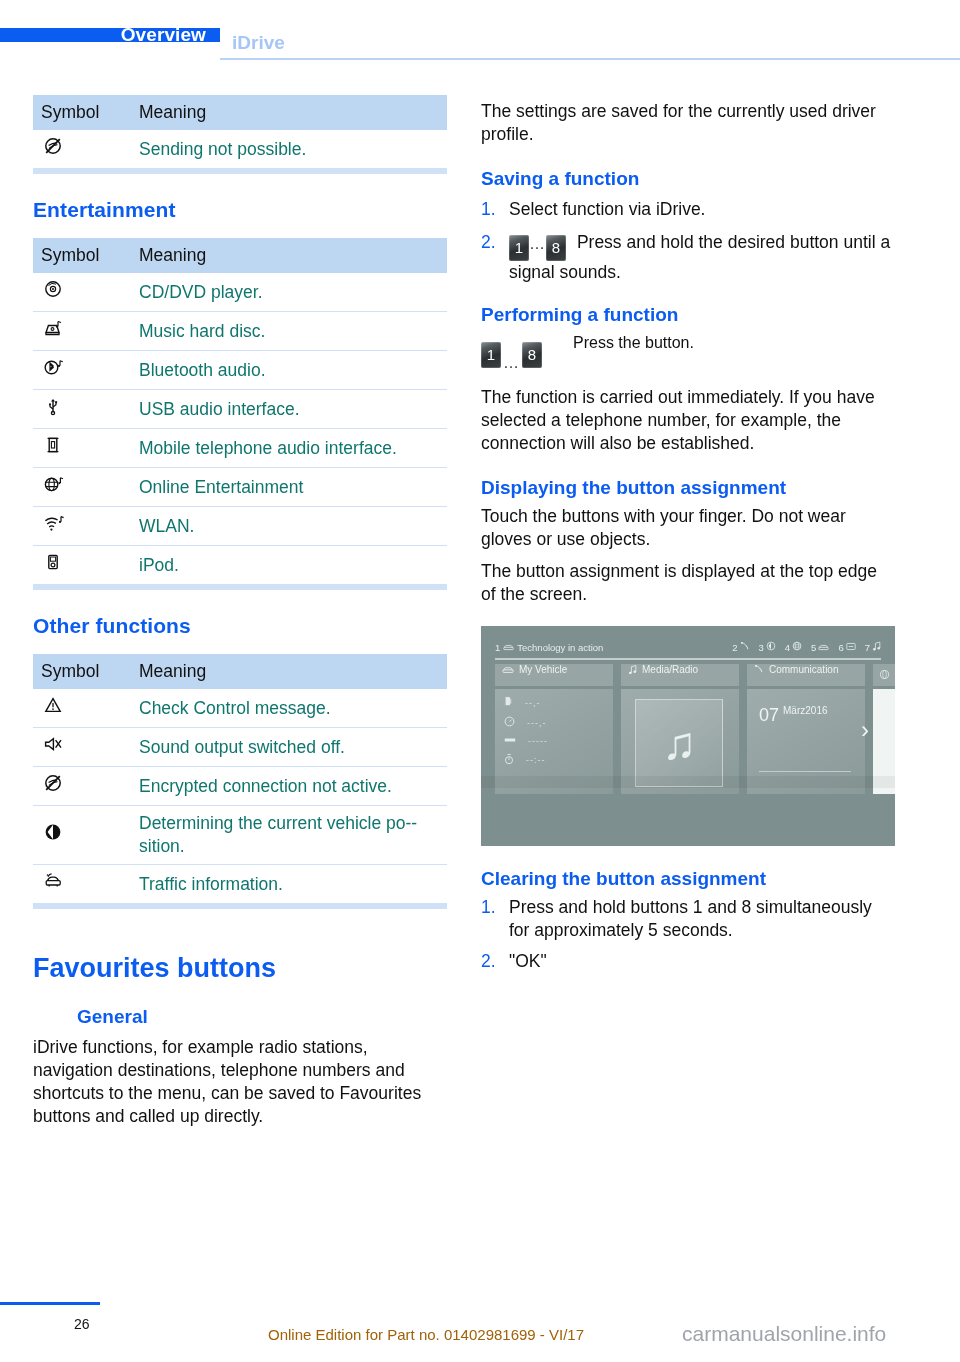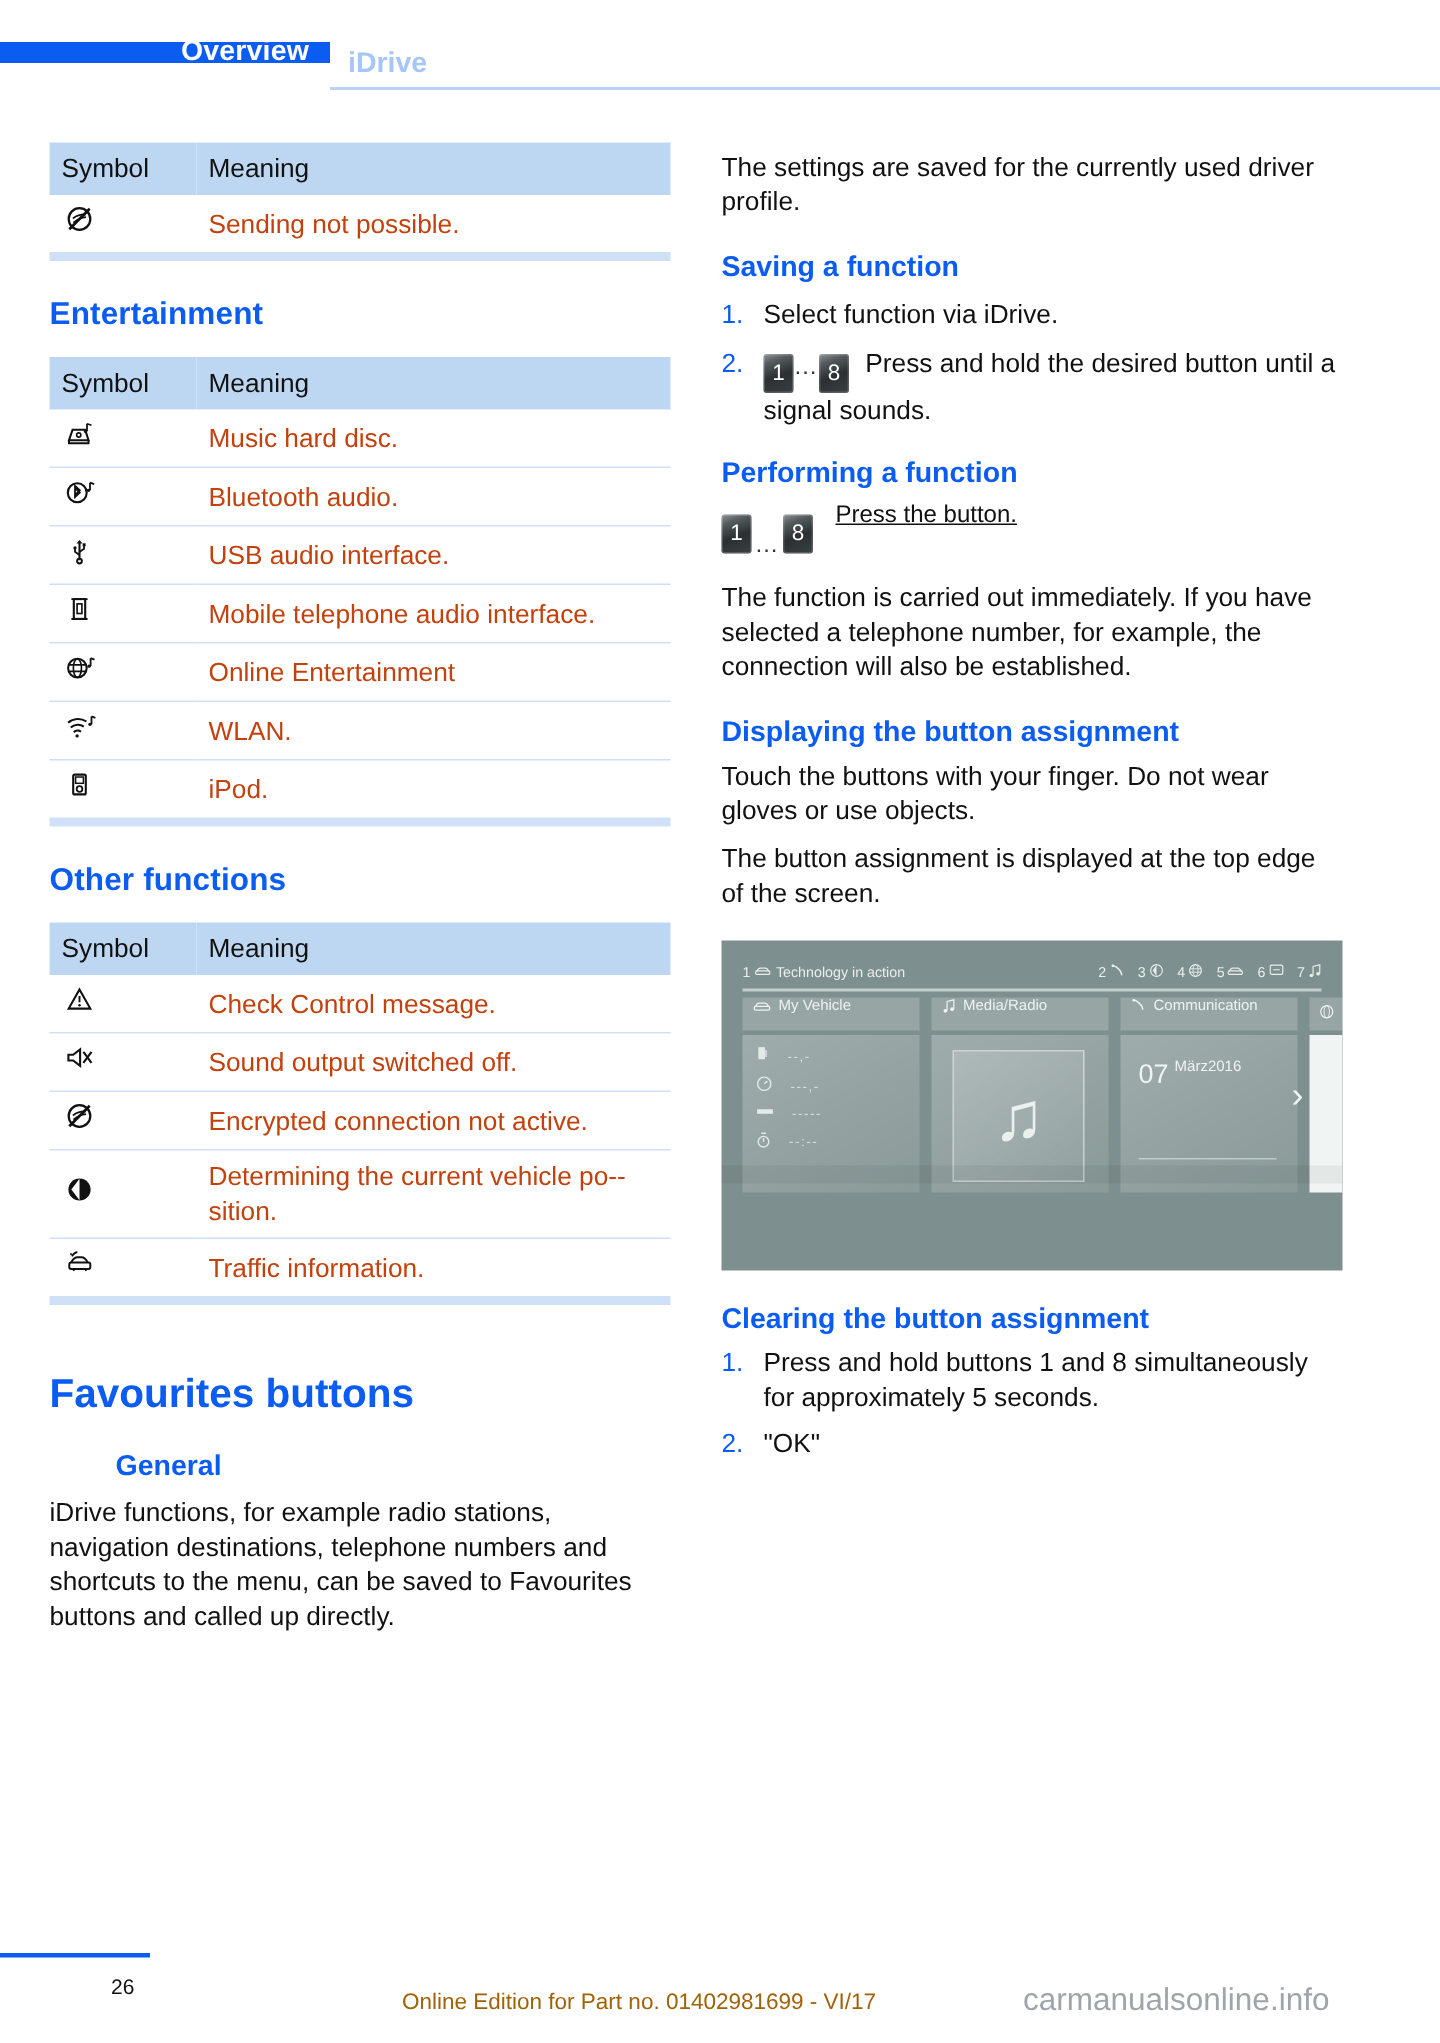--- a/index.html
+++ b/index.html
@@ -44,21 +44,21 @@
   
   table.symtab{border-collapse:collapse;width:414px;table-layout:fixed;}
   table.symtab thead th{
     background:#bdd7f2;font-size:17.5px;font-weight:normal;
     text-align:left;padding:7px 0 7px 8px;color:#111;
   }
   table.symtab thead th.c1{width:90px;}
   table.symtab tbody td{
     border-top:1.5px solid #cfe0f7;
     font-size:17.5px;line-height:23px;padding:6px 0 6px 8px;
-    vertical-align:middle;color:#c2410c;
+    vertical-align:middle;color:#0f766e;
   }
   table.symtab tbody tr:first-child td{border-top:none;}
   table.symtab td.sym{width:90px;text-align:left;padding-left:10px;}
   .tab-bottom{height:6px;background:#cfe0f7;width:414px;}
 
   .gly{font-size:19px;line-height:1;display:inline-block;}
   .gly svg{display:block;}
 
   
   ol.steps{margin:0;padding:0;list-style:none;}
@@ -191,20 +191,31 @@
   <h2 class="section" style="margin-top:24px;margin-bottom:16px;">Entertainment</h2>
 
   <table class="symtab">
     <thead>
       <tr>
         <th class="c1">Symbol</th>
         <th>Meaning</th>
       </tr>
     </thead>
     <tbody>
+      <tr>
+        <td class="sym">
+          <span class="gly"><svg width="20" height="20" viewBox="0 0 20 20">
+                <circle cx="10" cy="10" r="7.2" fill="none" stroke="#111" stroke-width="1.4"></circle>
+                <circle cx="10" cy="10" r="2.6" fill="none" stroke="#111" stroke-width="1.2"></circle>
+                <path d="M5.5 6.5A6.2 6.2 0 0 1 13 5.2" fill="none" stroke="#111" stroke-width="1"></path>
+                <circle cx="10" cy="10" r="1" fill="#111"></circle>
+              </svg></span>
+        </td>
+        <td>CD/DVD player.</td>
+      </tr>
       <tr>
         <td class="sym">
           <span class="gly"><svg width="22" height="20" viewBox="0 0 22 20">
                 <path d="M3 14.5h13l-2.2-7H5.4z" fill="none" stroke="#111" stroke-width="1.4"></path>
                 <path d="M3 14.5v2h13v-2" fill="none" stroke="#111" stroke-width="1.3"></path>
                 <circle cx="9.5" cy="11" r="1.4" fill="none" stroke="#111" stroke-width="1.1"></circle>
                 <path d="M15 3.5v5" stroke="#111" stroke-width="1.2"></path>
                 <circle cx="14" cy="8.6" r="1.1" fill="#111"></circle>
                 <path d="M15 3.5l3 1" stroke="#111" stroke-width="1.2"></path>
               </svg></span>
@@ -375,21 +386,21 @@
       <span style="margin-left:6px;">Press and hold the desired button until a signal sounds.</span>
     </li>
   </ol>
 
   <h3 class="sub strong" style="margin:20px 0 8px 0;">Performing a function</h3>
 
   <div style="position:relative;height:44px;">
     <span class="fbtn" style="position:absolute;left:0;top:8px;">1</span>
     <span class="fdots" style="position:absolute;left:22px;top:20px;">…</span>
     <span class="fbtn" style="position:absolute;left:41px;top:8px;">8</span>
-    <span class="body" style="position:absolute;left:76px;top:0;text-decoration:underline;">Press the button.</span>
+    <span class="body" style="position:absolute;left:92px;top:0;">Press the button.</span>
   </div>
 
   <p class="body" style="margin-top:8px;">The function is carried out immediately. If you have selected a telephone number, for exam­ple, the connection will also be established.</p>
 
   <h3 class="sub strong" style="margin:22px 0 6px 0;">Displaying the button assignment</h3>
   <p class="body">Touch the buttons with your finger. Do not wear gloves or use objects.</p>
   <p class="body" style="margin-top:9px;">The button assignment is displayed at the top edge of the screen.</p>
 
   <div class="idrive" style="margin-top:20px;">
     <div class="topbar">

